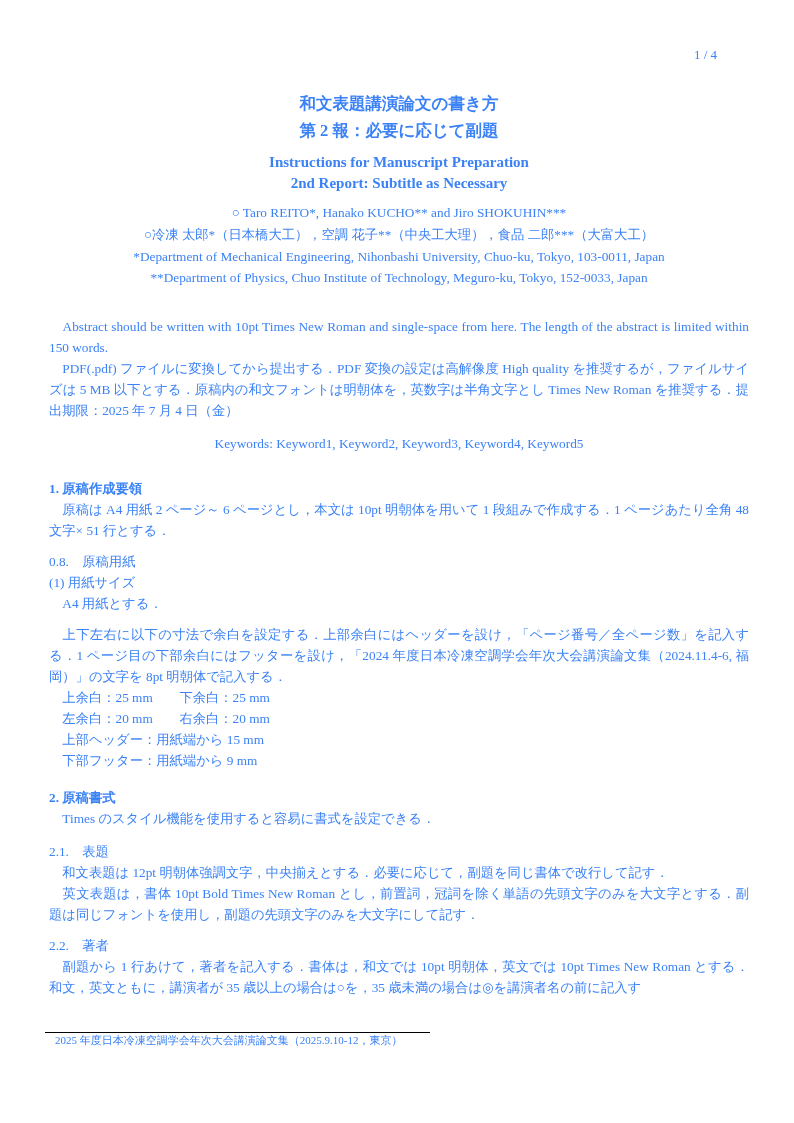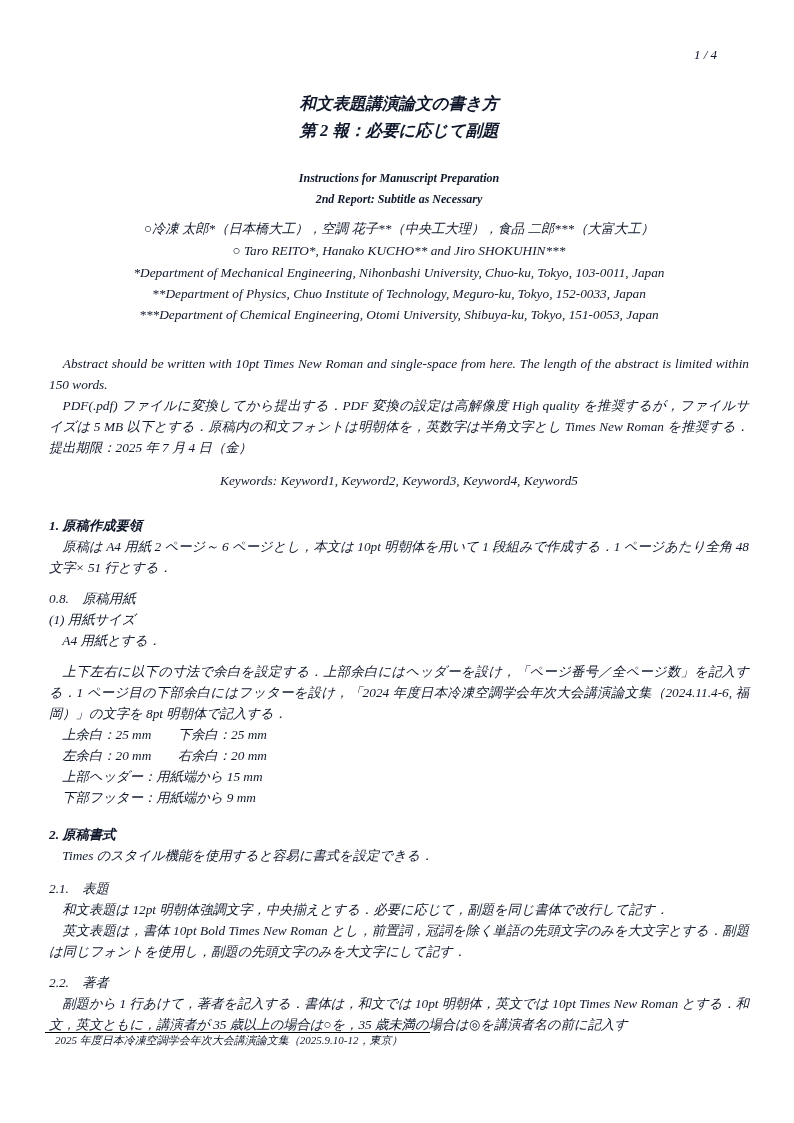--- a/index.html
+++ b/index.html
@@ -3,44 +3,43 @@
 <meta charset="utf-8">
 <style>
   * { box-sizing: border-box; margin: 0; padding: 0; }
   html, body { background: #ffffff; }
   .page {
     position: relative;
     width: 794px;
     height: 1123px;
     margin: 0 auto;
     background: #ffffff;
-    color: #0f172a;
+    color: #3b82f6;
     font-family: "Liberation Serif", "DejaVu Serif", serif;
     font-size: 13.3px;
     line-height: 21px;
     padding: 46px 45px 0 49px;
     overflow: hidden;
-    font-style: italic;
   }
   .page-header {
     text-align: right;
     padding-right: 32px;
     font-size: 13px;
     line-height: 18px;
   }
   .center { text-align: center; }
   .jtitle {
     margin-top: 26px;
     font-size: 16.5px;
     font-weight: bold;
     line-height: 27px;
   }
   .etitle {
-    margin-top: 24px;
-    font-size: 12px;
+    margin-top: 8px;
+    font-size: 15px;
     font-weight: bold;
     line-height: 21px;
   }
   .authors { margin-top: 8px; line-height: 22px; }
   .affils  { line-height: 21px; }
   p.body { text-align: justify; }
   .abstract { margin-top: 28px; }
   .keywords { margin-top: 12px; }
   .sec-heading {
     font-weight: bold;
@@ -76,28 +75,27 @@
     <div>和文表題講演論文の書き方</div>
     <div>第 2 報：必要に応じて副題</div>
   </div>
 
   <div class="etitle center">
     <div>Instructions for Manuscript Preparation</div>
     <div>2nd Report: Subtitle as Necessary</div>
   </div>
 
   <div class="authors center">
+    <div>○ Taro REITO*, Hanako KUCHO** and Jiro SHOKUHIN***</div>
     <div>○冷凍 太郎*（日本橋大工），空調 花子**（中央工大理），食品 二郎***（大富大工）</div>
-    <div>○ Taro REITO*, Hanako KUCHO** and Jiro SHOKUHIN***</div>
   </div>
 
   <div class="affils center">
     <div>*Department of Mechanical Engineering, Nihonbashi University, Chuo-ku, Tokyo, 103-0011, Japan</div>
     <div>**Department of Physics, Chuo Institute of Technology, Meguro-ku, Tokyo, 152-0033, Japan</div>
-    <div>***Department of Chemical Engineering, Otomi University, Shibuya-ku, Tokyo, 151-0053, Japan</div>
   </div>
 
   <div class="abstract">
     <p class="body">　Abstract should be written with 10pt Times New Roman and single-space from here. The length of the abstract is limited within 150 words.</p>
     <p class="body">　PDF(.pdf) ファイルに変換してから提出する．PDF 変換の設定は高解像度 High quality を推奨するが，ファイルサイズは 5 MB 以下とする．原稿内の和文フォントは明朝体を，英数字は半角文字とし Times New Roman を推奨する．提出期限：2025 年 7 月 4 日（金）</p>
   </div>
 
   <div class="keywords center">Keywords: Keyword1, Keyword2, Keyword3, Keyword4, Keyword5</div>
 
   <div class="sec-heading">1. 原稿作成要領</div>

